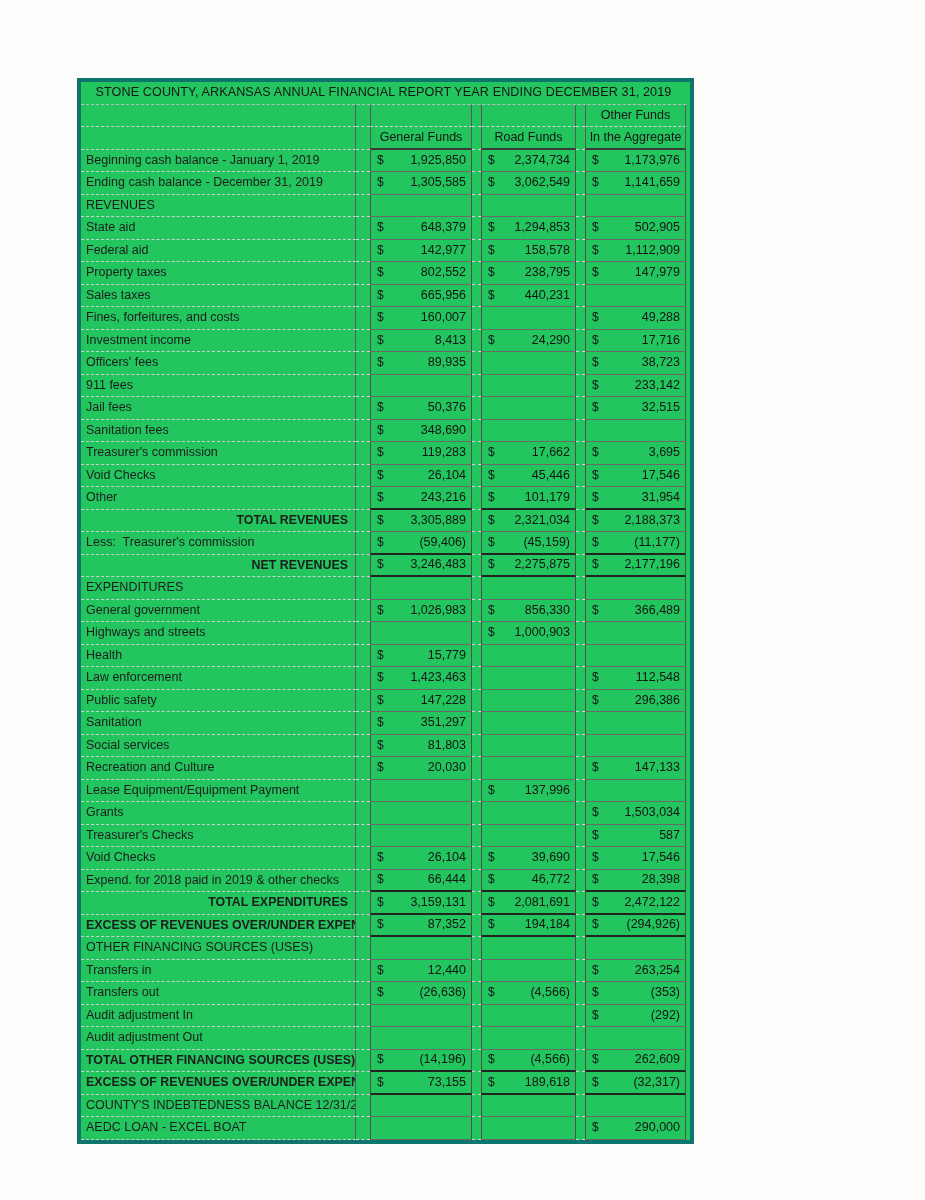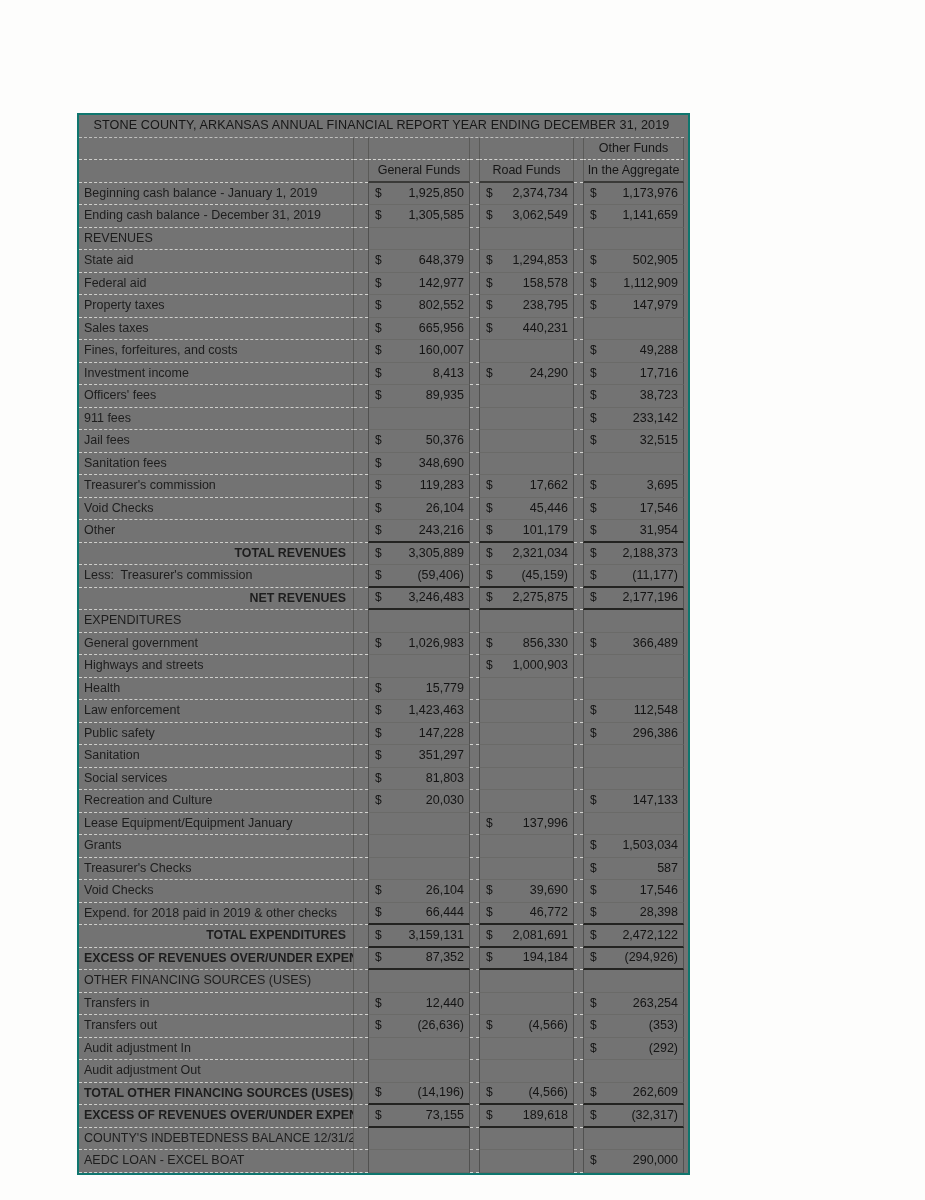--- a/index.html
+++ b/index.html
@@ -7,28 +7,27 @@
     width:925px;height:1200px;
     background:#fcfcfb;
     font-family:"Liberation Sans","DejaVu Sans",sans-serif;
     color:#1d1d1d;
     position:relative;
     -webkit-font-smoothing:antialiased;
   }
   .page{position:absolute;inset:0;background:#fdfdfc;}
   .report-table{
     position:absolute;left:77px;top:78px;width:609px;
-    border:2px solid #0f766e;
-    background:#737373;
+    border:4px solid #0f766e;
+    background:#22c55e;
     display:grid;
     grid-template-columns:275px 14px 102px 9px 95px 9px 101px;
     grid-auto-rows:22.5px;
     font-size:12.5px;
     line-height:1.05;
-    margin-top:35px;
   }
   .cell{box-sizing:border-box;overflow:hidden;}
   .title-cell{
     grid-column:1 / -1;
     text-align:center;
     padding-top:4px;
     border-bottom:1px dashed #bfbfbd;
     font-size:12.6px;
     letter-spacing:.1px;
     color:#161616;
@@ -454,21 +453,21 @@
         <span class="cur">$</span>
         <span class="val">20,030</span>
       </div>
       <div class="cell sp"></div>
       <div class="cell amt"></div>
       <div class="cell sp"></div>
       <div class="cell amt">
         <span class="cur">$</span>
         <span class="val">147,133</span>
       </div>
-      <div class="cell lab">Lease Equipment/Equipment January</div>
+      <div class="cell lab">Lease Equipment/Equipment Payment</div>
       <div class="cell sp"></div>
       <div class="cell amt"></div>
       <div class="cell sp"></div>
       <div class="cell amt">
         <span class="cur">$</span>
         <span class="val">137,996</span>
       </div>
       <div class="cell sp"></div>
       <div class="cell amt"></div>
       <div class="cell lab">Grants</div>

